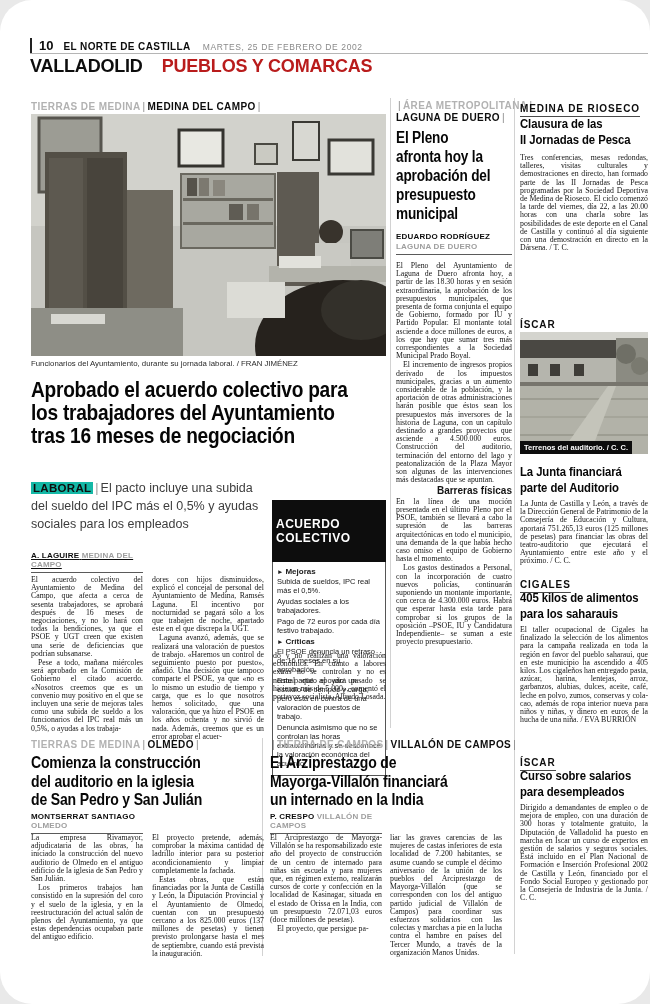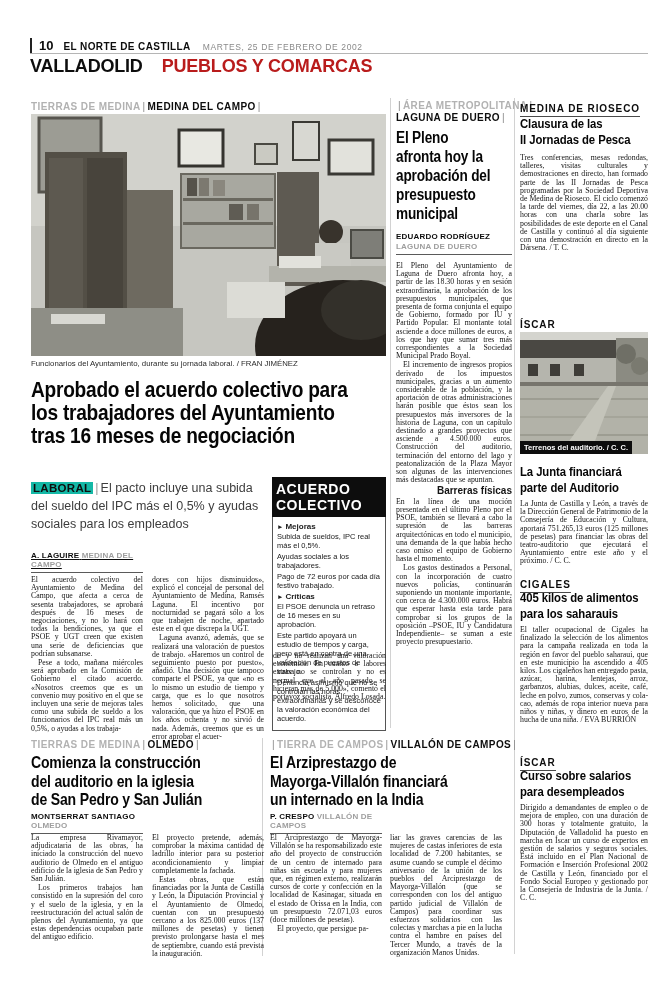--- a/index.html
+++ b/index.html
@@ -1,17 +1,17 @@
 <!DOCTYPE html>
 <html><head>
 <meta charset="utf-8">
 <style>
   html,body{margin:0;padding:0;background:#e9e9e9;}
   .page{position:relative;width:650px;height:1004px;background:#ffffff;overflow:hidden;
-        font-family:"Liberation Serif",serif;color:#1a1a1a;}
+        font-family:"Liberation Serif",serif;color:#1a1a1a;border-radius:32px;}
   
   .hdr-row{position:absolute;left:30px;top:36px;width:618px;white-space:nowrap;}
   .pagenum{border-left:2px solid #222;padding-left:7px;font:bold 13px "Liberation Sans",sans-serif;color:#0d0d0d;}
   .npname{font:bold 10px "Liberation Sans",sans-serif;margin-left:6px;letter-spacing:.4px;color:#0d0d0d;}
   .npdate{font:8.5px "Liberation Sans",sans-serif;color:#8a8a8a;margin-left:8px;letter-spacing:.6px;}
   .hdr-rule{position:absolute;left:30px;width:618px;top:53px;border-top:1px solid #b5b5b5;}
   .section-row{position:absolute;left:30px;top:56px;font-family:"Liberation Sans",sans-serif;
                font-weight:bold;font-size:18px;letter-spacing:-.2px;white-space:nowrap;}
   .sec-black{color:#0d0d0d}.sec-gray{color:#b91c1c;margin-left:19px;}
   
@@ -36,21 +36,21 @@
   .bodytext p.ind{text-indent:7px;}
   .subh{font-family:"Liberation Sans",sans-serif;font-weight:bold;font-size:10px;margin:3px 0 2px;text-align:right;}
   
   #ma-photo{position:absolute;left:31px;top:114px;width:355px;height:242px;background:#c4c4be;}
   #ma-caption{position:absolute;left:31px;top:359px;width:355px;font:7.8px "Liberation Sans",sans-serif;color:#2a2a2a;}
   #ma-subhead{position:absolute;left:31px;top:479px;width:238px;font-family:"Liberation Sans",sans-serif;
               font-size:12.5px;line-height:18px;color:#3d3d3d;}
   .lab{font-weight:bold;color:#0d0d0d;background:#14b8a6;padding:0 2px;font-size:11.5px;letter-spacing:.3px;}
   .sep{color:#999;padding:0 2px;}
   #ma-infobox{position:absolute;left:272px;top:477px;width:114px;font-family:"Liberation Sans",sans-serif;}
-  .ib-title{background:#0d0d0d;color:#fff;font-weight:bold;font-size:14px;letter-spacing:.5px;padding:4px 4px;}
+  .ib-title{background:#0d0d0d;color:#fff;font-weight:bold;font-size:12px;letter-spacing:.5px;padding:17px 4px;margin-top:23px;}
   .ib-body{border:1px solid #555;border-top:none;padding:3px 4px 5px;font-size:7.5px;line-height:9px;color:#202020;}
   .ib-h{font-weight:bold;font-size:8px;margin:2px 0 1px;}
   .ib-h .tri{font-size:6.5px;margin-right:2px;}
   .ib-body p{margin:0 0 2px;}
   
   #is-photo{position:absolute;left:520px;top:332px;width:128px;height:122px;background:#cfcfc9;}
   .photo-cap-bar{position:absolute;left:0;bottom:0;background:#0d0d0d;color:#fff;
                  font:bold 7.5px "Liberation Sans",sans-serif;padding:2px 4px;white-space:nowrap;}
   
   .vrule{position:absolute;border-left:1px solid #d2d2d2;width:0;}

